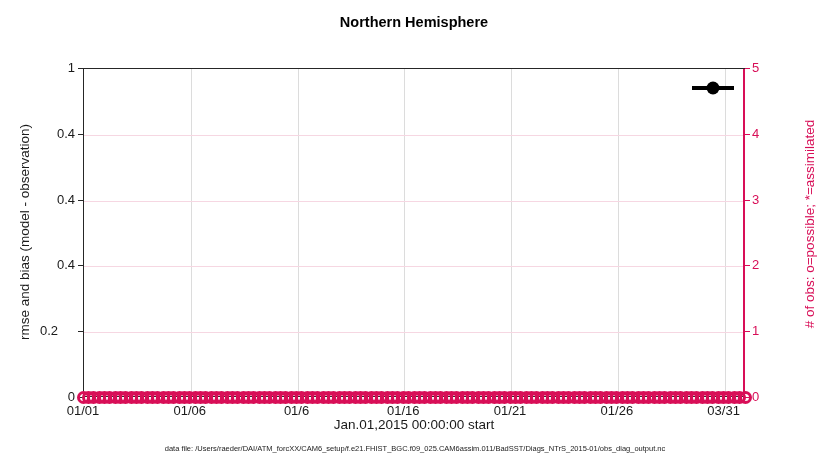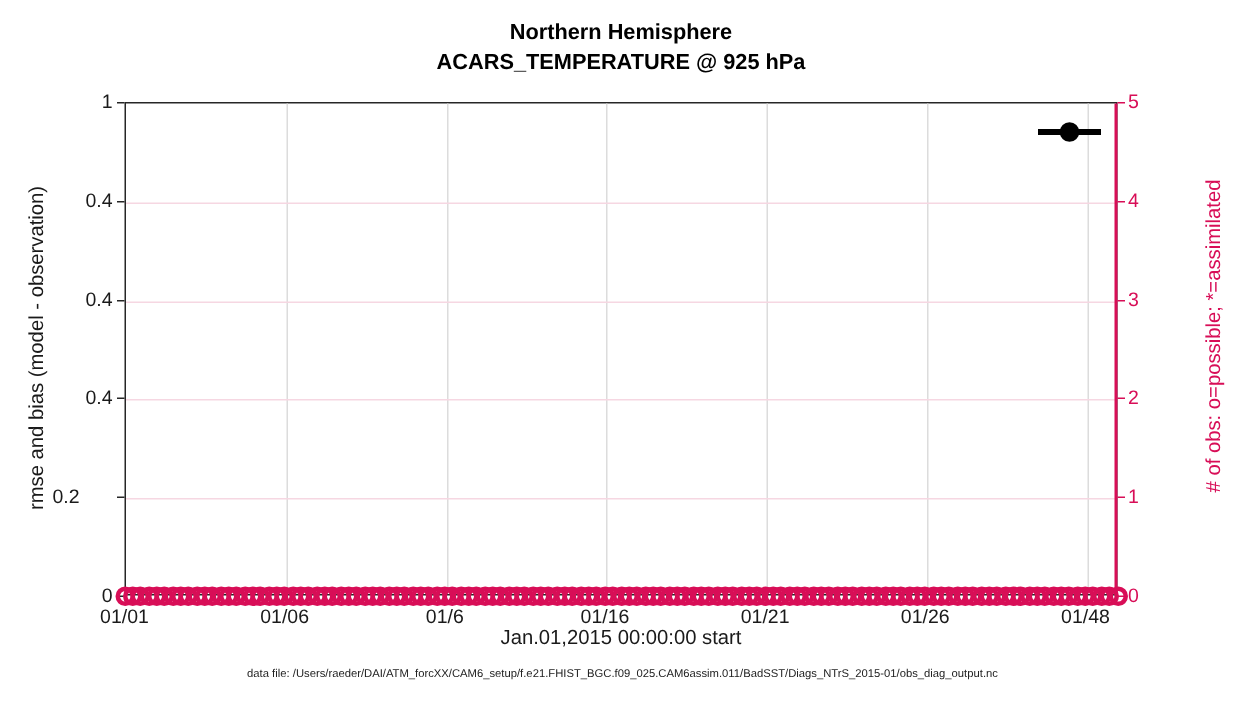--- a/index.html
+++ b/index.html
@@ -67,21 +67,20 @@
     text-align:center;font-size:7.5px;color:#222222;letter-spacing:0;
   }
 </style>
 </head>
 <body>
 
 <div class="fig">
 
   <div class="title-block">
     <div class="title-line">Northern Hemisphere</div>
-    <div class="title-line">ACARS_TEMPERATURE @ 925 hPa</div>
   </div>
 
   <div class="plot-box" id="plot-box">
     <div class="spine-right"></div>
   <div class="gridline-v" style="left: 106.774px; background: rgb(220, 220, 220);"></div>
       <div class="gridline-v" style="left: 213.548px; background: rgb(220, 220, 220);"></div>
       <div class="gridline-v" style="left: 320.323px; background: rgb(220, 220, 220);"></div>
       <div class="gridline-v" style="left: 427.097px; background: rgb(220, 220, 220);"></div>
       <div class="gridline-v" style="left: 533.871px; background: rgb(220, 220, 220);"></div>
       <div class="gridline-v" style="left: 640.645px; background: rgb(220, 220, 220);"></div>
@@ -110,31 +109,31 @@
     <div class="tick-label" style="top: 403px; left: 159.774px; width: 60px; text-align: center; z-index: 2;">01/06</div>
     <div class="tick" style="left: 296.548px; top: 397px; width: 1px; height: 4px; z-index: 1;"></div>
     <div class="tick-label" style="top: 403px; left: 266.548px; width: 60px; text-align: center; z-index: 2;">01/6</div>
     <div class="tick" style="left: 403.323px; top: 397px; width: 1px; height: 4px; z-index: 1;"></div>
     <div class="tick-label" style="top: 403px; left: 373.323px; width: 60px; text-align: center; z-index: 2;">01/16</div>
     <div class="tick" style="left: 510.097px; top: 397px; width: 1px; height: 4px; z-index: 1;"></div>
     <div class="tick-label" style="top: 403px; left: 480.097px; width: 60px; text-align: center; z-index: 2;">01/21</div>
     <div class="tick" style="left: 616.871px; top: 397px; width: 1px; height: 4px; z-index: 1;"></div>
     <div class="tick-label" style="top: 403px; left: 586.871px; width: 60px; text-align: center; z-index: 2;">01/26</div>
     <div class="tick" style="left: 723.645px; top: 397px; width: 1px; height: 4px; z-index: 1;"></div>
-    <div class="tick-label" style="top: 403px; left: 693.645px; width: 60px; text-align: center; z-index: 2;">01/48</div>
+    <div class="tick-label" style="top: 403px; left: 693.645px; width: 60px; text-align: center; z-index: 2;">03/31</div>
     <div class="tick" style="left: 78px; top: 68px; width: 5px; height: 1px;"></div>
     <div class="tick-label" style="top: 60px; left: 35px; width: 40px; text-align: right;">1</div>
     <div class="tick" style="left: 78px; top: 133.8px; width: 5px; height: 1px;"></div>
     <div class="tick-label" style="top: 125.8px; left: 35px; width: 40px; text-align: right;">0.4</div>
     <div class="tick" style="left: 78px; top: 199.6px; width: 5px; height: 1px;"></div>
     <div class="tick-label" style="top: 191.6px; left: 35px; width: 40px; text-align: right;">0.4</div>
     <div class="tick" style="left: 78px; top: 265.4px; width: 5px; height: 1px;"></div>
     <div class="tick-label" style="top: 257.4px; left: 35px; width: 40px; text-align: right;">0.4</div>
     <div class="tick" style="left: 78px; top: 331.2px; width: 5px; height: 1px;"></div>
-    <div class="tick-label" style="top: 323.2px; left: 35px; width: 40px; ">0.2</div>
+    <div class="tick-label" style="top: 323.2px; left: 18px; width: 40px; text-align: right;">0.2</div>
     <div class="tick" style="left: 78px; top: 397px; width: 5px; height: 1px;"></div>
     <div class="tick-label" style="top: 389px; left: 35px; width: 40px; text-align: right;">0</div>
     <div class="tick" style="left: 745px; top: 68px; width: 5px; height: 1px; background: rgb(216, 14, 87);"></div>
     <div class="tick-label right" style="top: 60px; left: 752px; width: 30px; text-align: left; z-index: 2;">5</div>
     <div class="tick" style="left: 745px; top: 133.8px; width: 5px; height: 1px; background: rgb(216, 14, 87);"></div>
     <div class="tick-label right" style="top: 125.8px; left: 752px; width: 30px; text-align: left; z-index: 2;">4</div>
     <div class="tick" style="left: 745px; top: 199.6px; width: 5px; height: 1px; background: rgb(216, 14, 87);"></div>
     <div class="tick-label right" style="top: 191.6px; left: 752px; width: 30px; text-align: left; z-index: 2;">3</div>
     <div class="tick" style="left: 745px; top: 265.4px; width: 5px; height: 1px; background: rgb(216, 14, 87);"></div>
     <div class="tick-label right" style="top: 257.4px; left: 752px; width: 30px; text-align: left; z-index: 2;">2</div>

